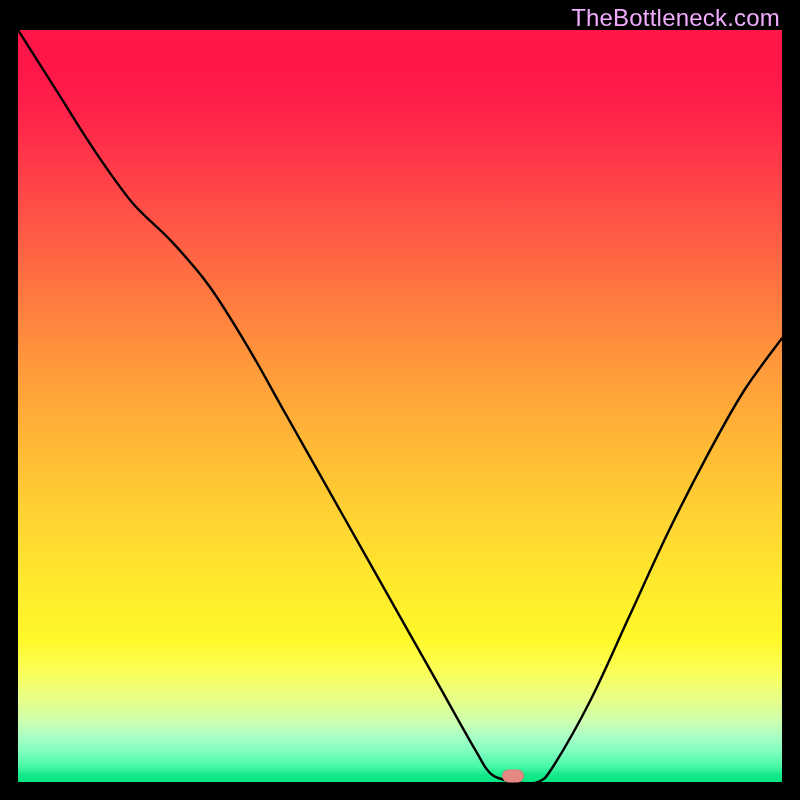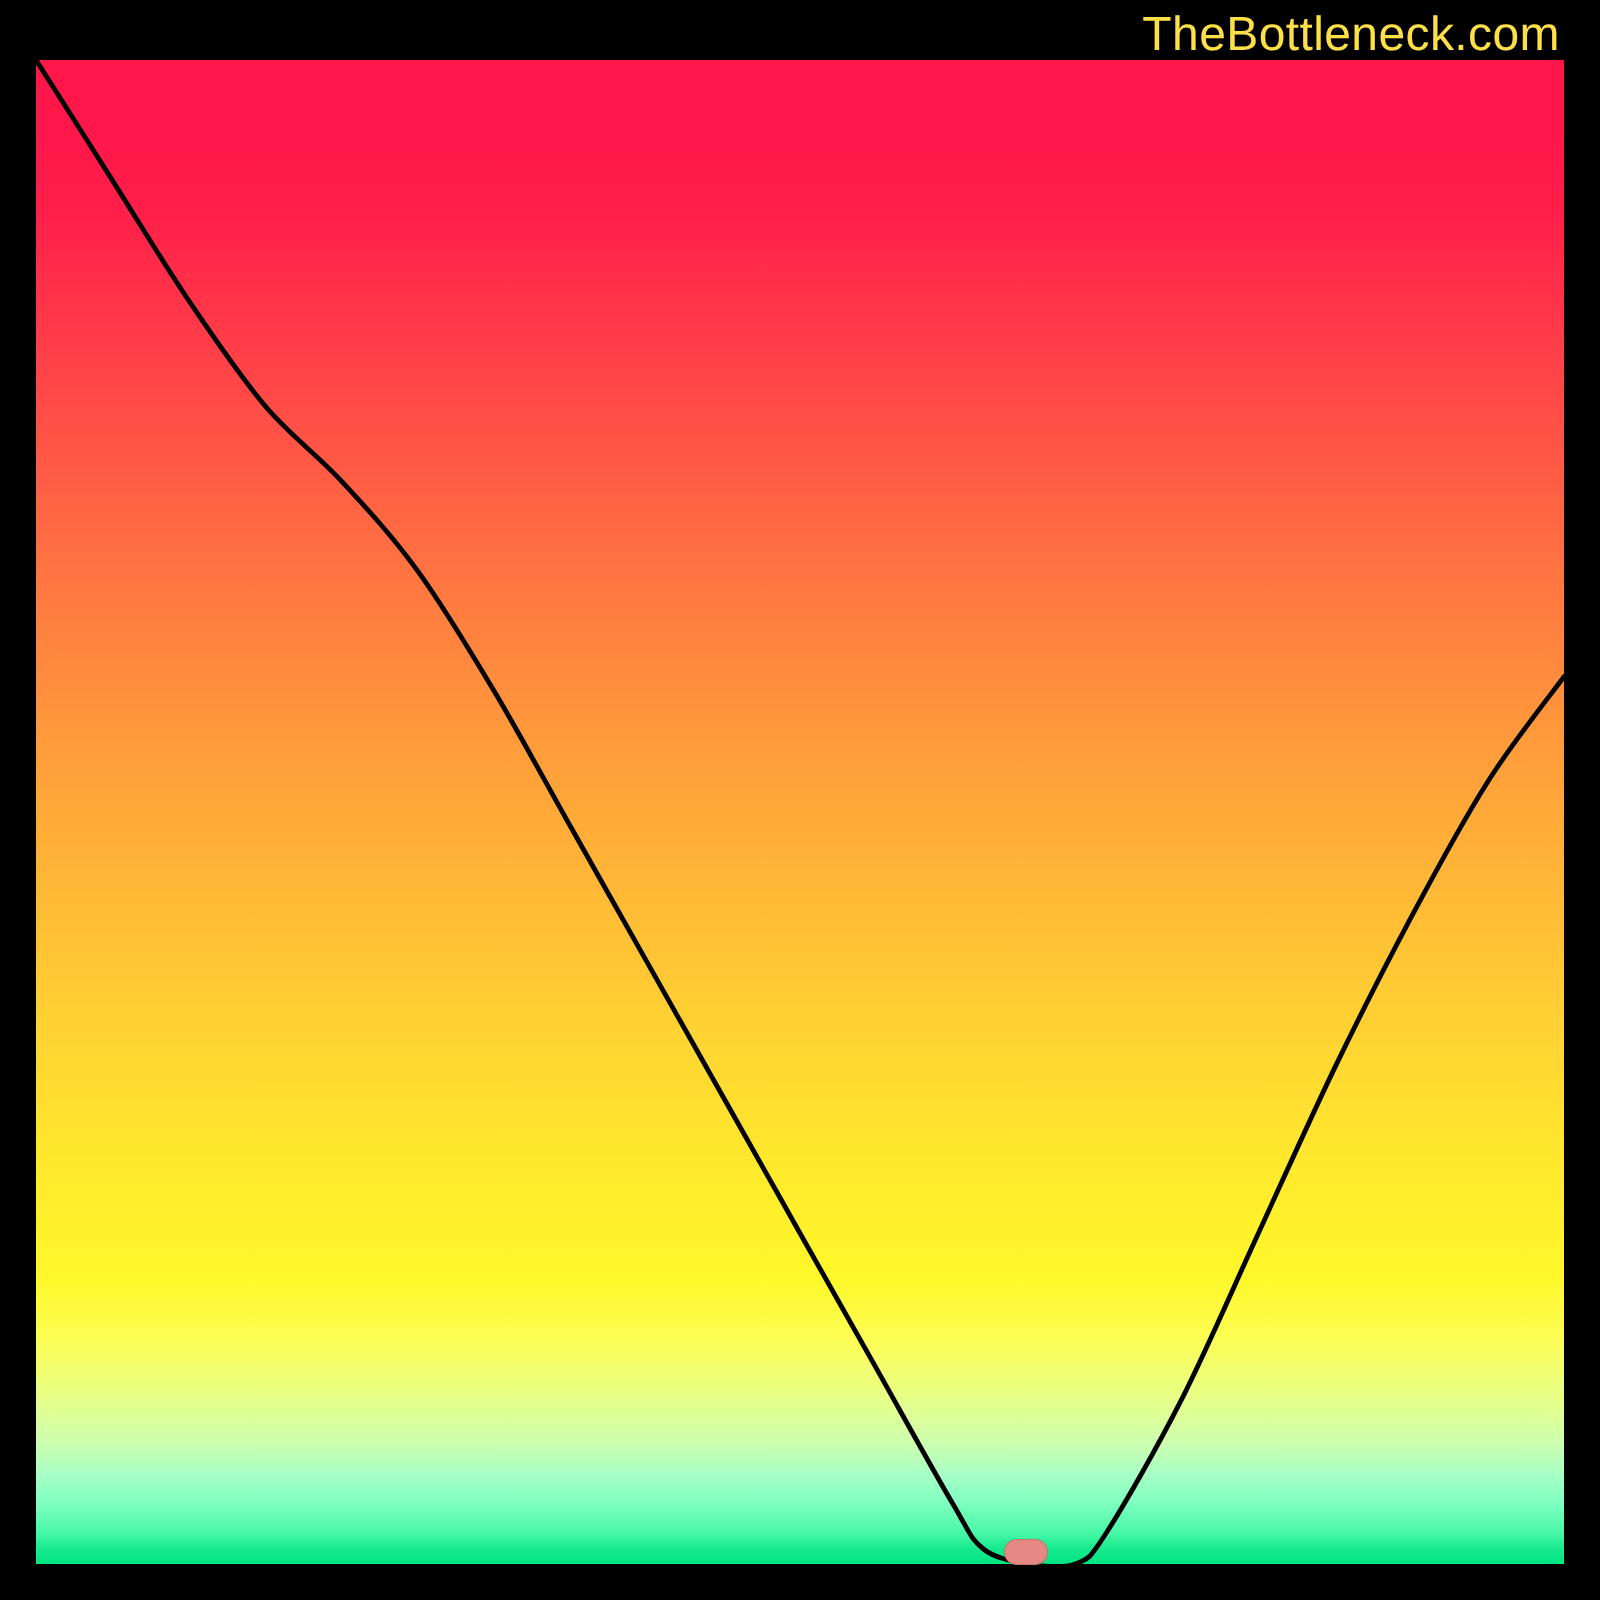--- a/index.html
+++ b/index.html
@@ -66,21 +66,21 @@
     background: #e58782;
     transform: translate(-50%, -50%);
     box-shadow: 0 0 0 0.5px rgba(0,0,0,0.15) inset;
   }
   .watermark {
     position: absolute;
     top: 4px;
     right: 20px;
     font-family: Arial, Helvetica, sans-serif;
     font-size: 24px;
-    color: #fde047;
+    color: #f0abfc;
     letter-spacing: 0.2px;
     user-select: none;
   }
 </style>
 </head>
 <body>
 
 <div class="stage">
 
   <div class="watermark">TheBottleneck.com</div>

